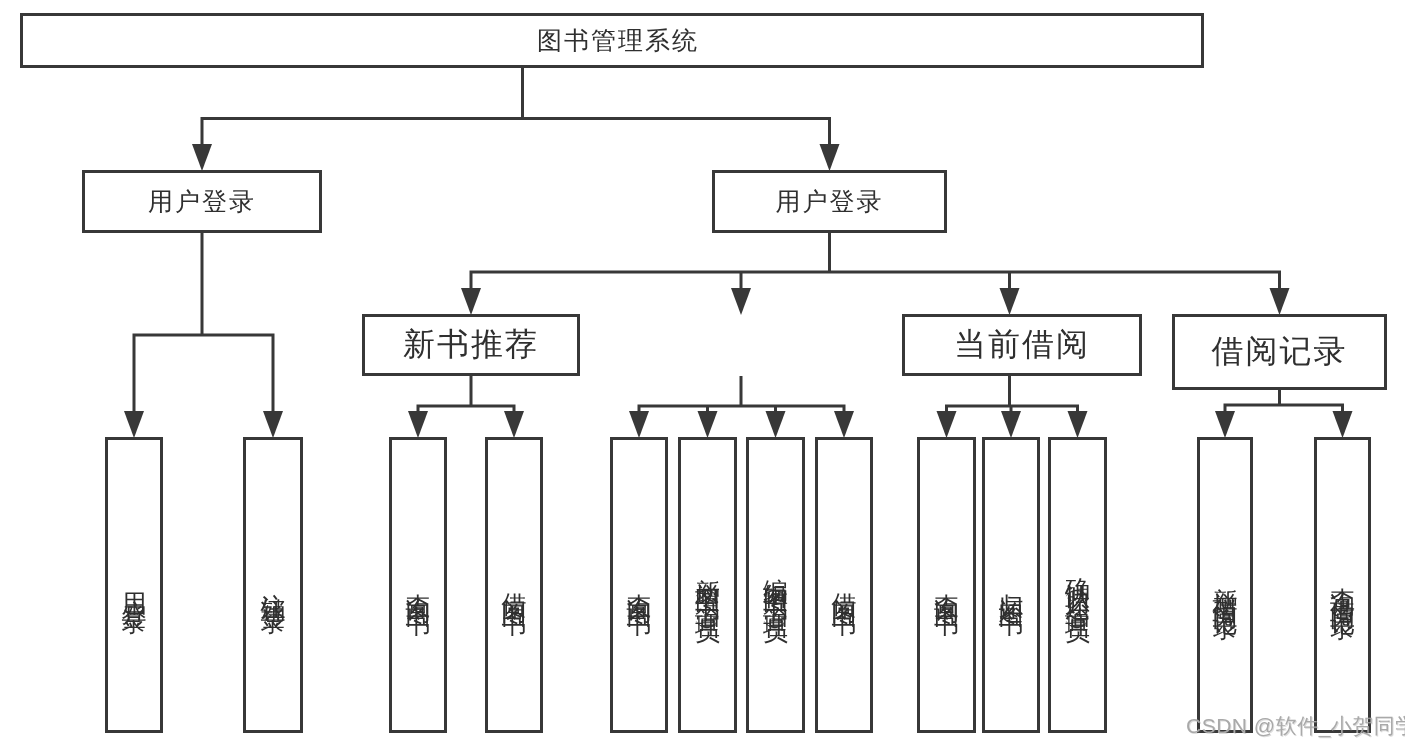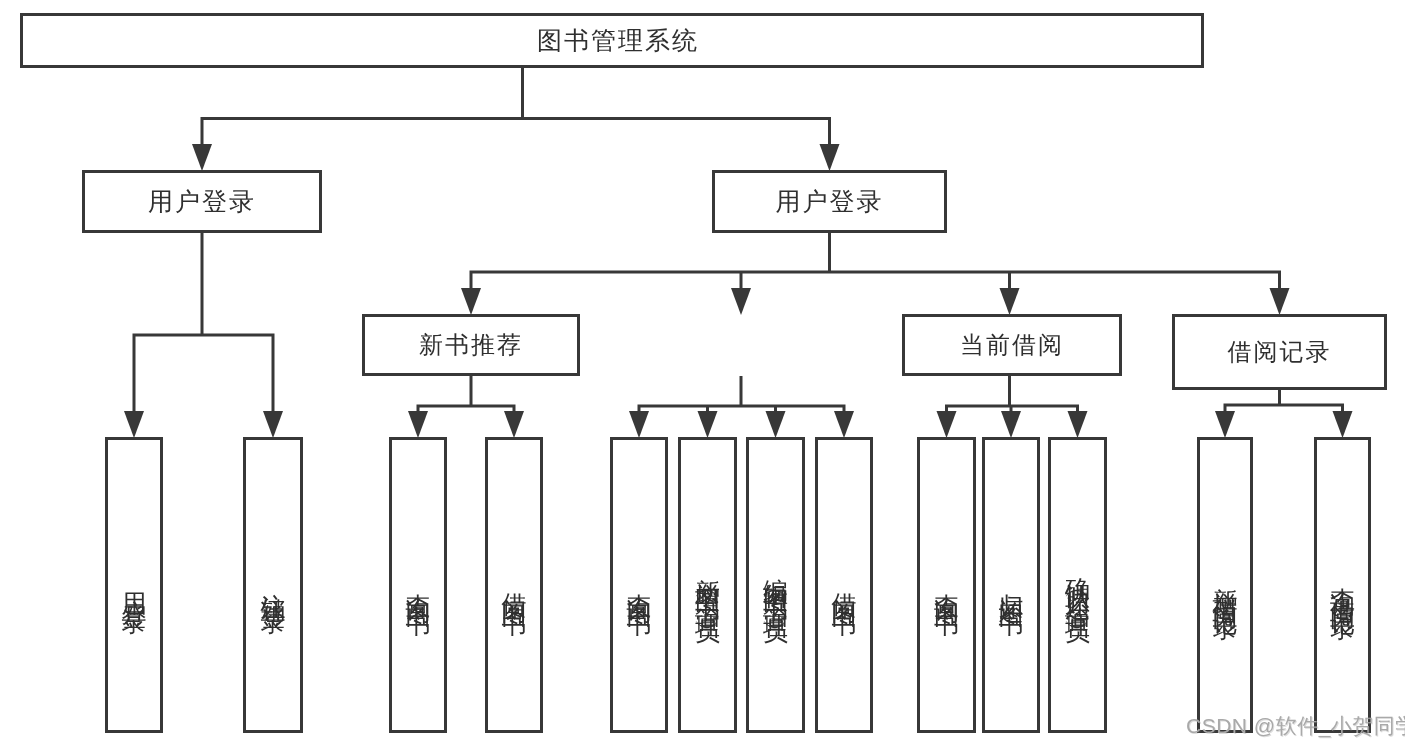--- a/index.html
+++ b/index.html
@@ -24,21 +24,21 @@
     display: flex;
     align-items: center;
     justify-content: center;
     color: #2f2f2f;
   }
   .hnode {
     font-size: 25px;
     letter-spacing: 2px;
     white-space: nowrap;
   }
-  .hnode.l3 { font-size: 24px; }
+  .hnode.l3 { font-size: 32px; }
   .vnode .vtext {
     writing-mode: vertical-rl;
     text-orientation: mixed;
     font-size: 25px;
     letter-spacing: 6px;
     line-height: 1.0;
     color: #2f2f2f;
   }
   #watermark {
     position: absolute;
@@ -124,21 +124,21 @@
   <div class="node hnode" style="left:82px; top:170px; width:240px; height:63px;">
     <span>用户登录</span>
   </div>
   <div class="node hnode" style="left:712px; top:170px; width:235px; height:63px;">
     <span>用户登录</span>
   </div>
 
   <div class="node hnode l3" style="left:362px; top:314px; width:218px; height:62px;">
     <span>新书推荐</span>
   </div>
-  <div class="node hnode l3" style="left:902px; top:314px; width:220px; height:62px;">
+  <div class="node hnode l3" style="left:902px; top:314px; width:240px; height:62px;">
     <span>当前借阅</span>
   </div>
   <div class="node hnode l3" style="left:1172px; top:314px; width:215px; height:76px;">
     <span>借阅记录</span>
   </div>
 
   <div class="node vnode" style="left:105px; top:437px; width:58px; height:296px;">
     <span class="vtext">用户登录</span>
   </div>
   <div class="node vnode" style="left:243px; top:437px; width:60px; height:296px;">

